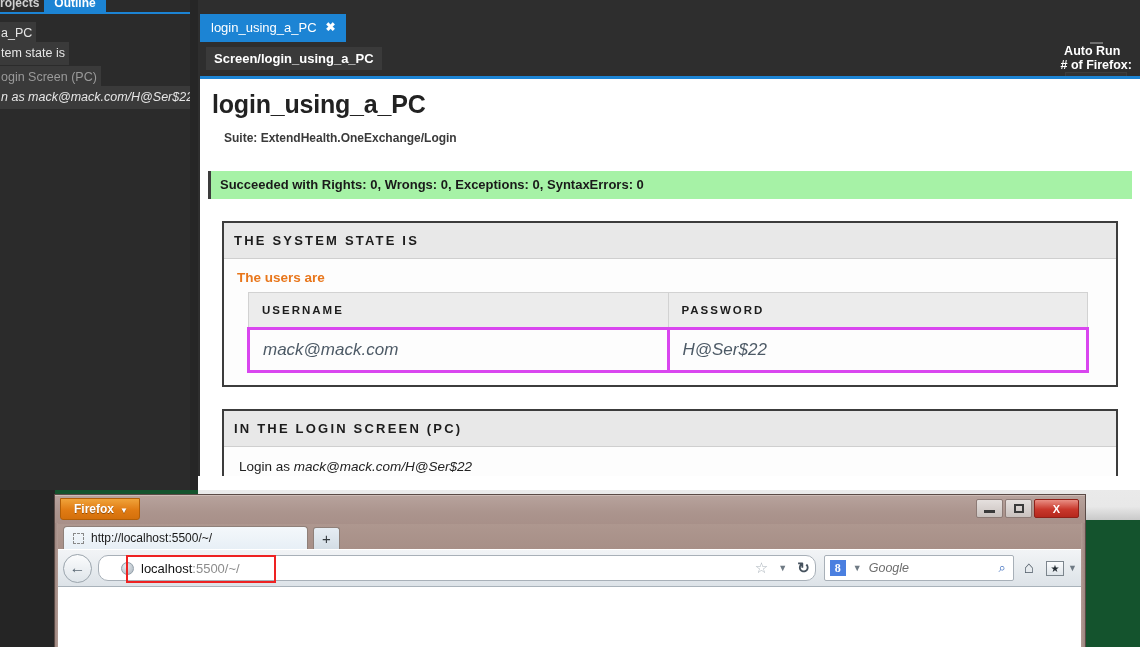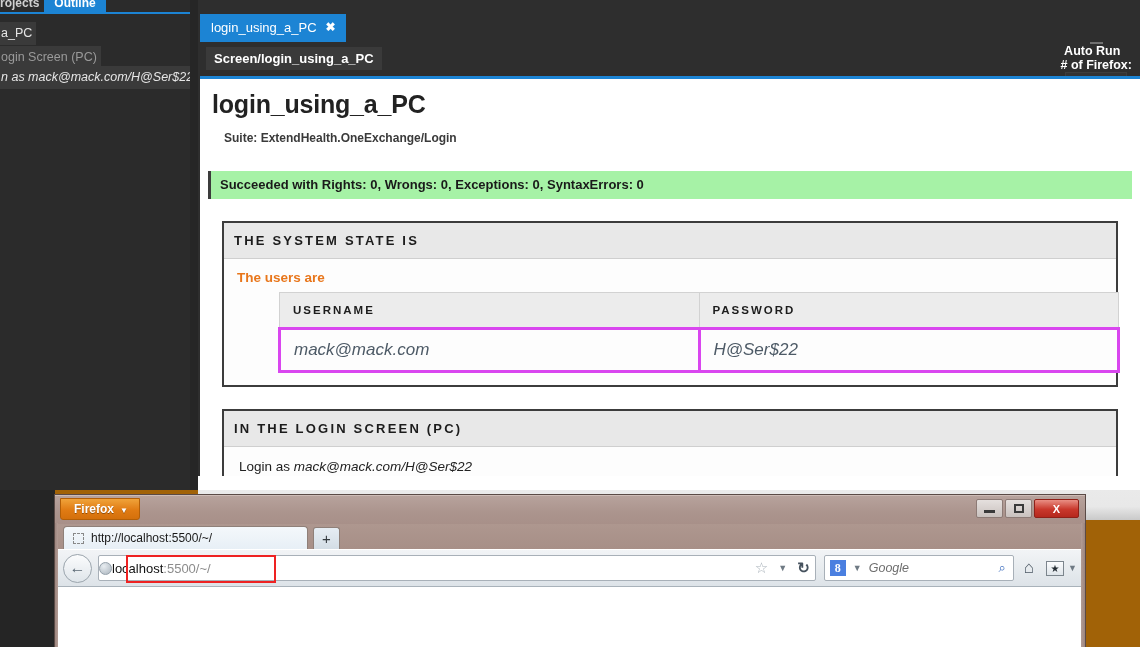--- a/index.html
+++ b/index.html
@@ -16,21 +16,21 @@
     position: relative;
     width: 1140px;
     height: 647px;
     overflow: hidden;
   }
 
   
   .ide {
     position: absolute;
     inset: 0;
-    background: #a16207;
+    background: #14532d;
   }
 
   
   .ide-topstrip {
     position: absolute;
     left: 0; top: 0;
     width: 1140px; height: 13px;
     background: #2e2e2e;
   }
   .ide-topbtn {
@@ -277,21 +277,21 @@
   }
   .scenario-title {
     color: #e8761b;
     font-size: 13.5px;
     font-weight: bold;
     margin: 1px 0 7px 3px;
   }
 
   table.fit {
     width: calc(100% - 30px);
-    margin-left: 44px;
+    margin-left: 13px;
     border-collapse: collapse;
     table-layout: fixed;
   }
   table.fit th {
     background: #ececec;
     border: 1px solid #d2d2d2;
     border-bottom: 1px solid #c8c8c8;
     text-align: left;
     font-size: 11.5px;
     font-weight: bold;
@@ -468,25 +468,26 @@
     flex: 1;
     margin-left: 6px;
     margin-right: 8px;
     height: 26px;
   }
   .urlbar {
     position: absolute;
     inset: 0;
     background: #ffffff;
     border: 1px solid #a8b0b8;
-    border-radius: 2px;
-    display: flex;
-    align-items: center;
-    padding-left: 0;
-    box-sizing: border-box;
+    border-radius: 10px;
+    display: flex;
+    align-items: center;
+    padding-left: 22px;
+    box-sizing: border-box;
+    gap: 7px;
   }
   .globe-icon {
     width: 13px; height: 13px;
     border-radius: 50%;
     background: radial-gradient(circle at 35% 30%, #e8edf1, #aab4bd);
     border: 1px solid #94a0aa;
     box-sizing: border-box;
     flex: none;
   }
   .url-text { font-size: 13px; color: #111111; }
@@ -607,20 +608,23 @@
     <div class="sidebar">
       <div class="side-tabs">
         <div class="side-tab projects">rojects</div>
         <div class="side-tab outline">Outline</div>
       </div>
       <div class="side-tabs-underline"></div>
 
       <div class="outline-list">
         <div class="outline-item">
           <span class="chip">a_PC</span>
+        </div>
+        <div class="outline-item">
+          <span class="chip">tem state is</span>
         </div>
         <div class="outline-item dim" style="margin-top:4px;">
           <span class="chip">ogin Screen (PC)</span>
         </div>
         <div class="outline-item">
           <span class="chip" style="font-style:italic;">n as mack@mack.com/H@Ser$22</span>
         </div>
       </div>
     </div>
 

